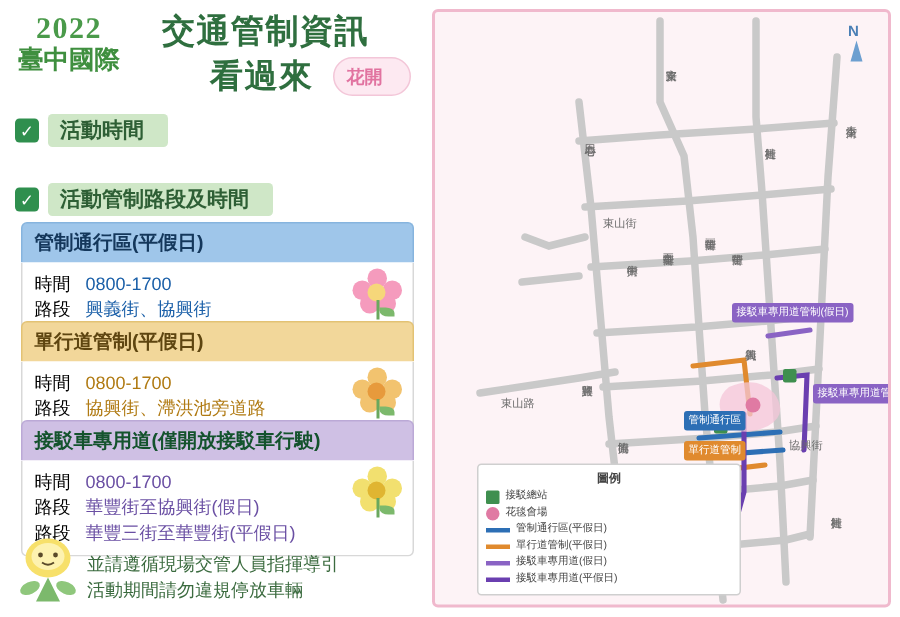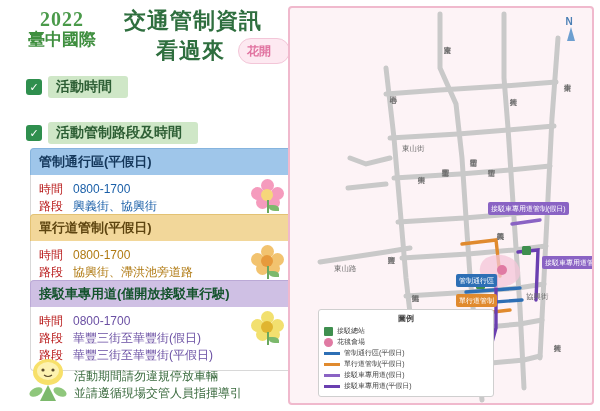--- a/index.html
+++ b/index.html
@@ -7,21 +7,21 @@
   body {
     width:600px; height:411px;
     background:#ffffff;
     font-family:"Liberation Sans", sans-serif;
     overflow:hidden;
     position:relative;
   }
   .page { position:relative; width:600px; height:411px; }
 
   
-  .left { position:absolute; left:16px; top:0; width:288px; height:411px; }
+  .left { position:absolute; left:0; top:0; width:288px; height:411px; }
 
   .logo { position:absolute; left:8px; top:6px; width:100px; height:62px; }
   .logo-year {
     position:absolute; left:16px; top:2px;
     font-size:20px; font-weight:bold; color:#4a9a4a;
     letter-spacing:1px;
     font-family:"Liberation Serif", serif;
   }
   .logo-l1 {
     position:absolute; left:4px; top:22px;
@@ -83,21 +83,21 @@
   }
   .block.b2 .hd { background:#f2d79a; color:#5e4510; border-color:#e3c274; }
   .block.b3 .hd { background:#cfc0e4; color:#14532d; border-color:#bba9d6; }
   .block .bd {
     border:1px solid #d8d8d8; border-top:none;
     border-radius:0 0 4px 4px;
     background:#fff; padding:5px 8px 6px 8px;
     position:relative; min-height:44px;
   }
   .kv { display:flex; font-size:12px; line-height:16px; margin:1px 0; }
-  .kv .k { color:#b91c1c; width:34px; flex:none; }
+  .kv .k { color:#000000; width:34px; flex:none; }
   .kv .v { color:#1a5fa8; }
   .block.b2 .kv .v { color:#b07a12; }
   .block.b3 .kv .v { color:#6a4fa3; }
 
   .blk1 { top:148px; }
   .blk2 { top:214px; }
   .blk3 { top:280px; }
 
   .flower-deco {
     position:absolute; right:6px; top:4px; width:34px; height:36px;
@@ -239,21 +239,21 @@
 
     <div class="block b3 blk3">
       <div class="hd">接駁車專用道(僅開放接駁車行駛)</div>
       <div class="bd">
         <div class="kv">
           <div class="k">時間</div>
           <div class="v">0800-1700</div>
         </div>
         <div class="kv">
           <div class="k">路段</div>
-          <div class="v">華豐三街至華豐街(假日)</div>
+          <div class="v">華豐街至協興街(假日)</div>
         </div>
         <div class="kv">
           <div class="k">路段</div>
           <div class="v">華豐三街至華豐街(平假日)</div>
         </div>
         <div class="flower-deco">
           <div class="fd-petal" style="left:10px;top:0;background:#f2e06f;"></div>
           <div class="fd-petal" style="left:0;top:8px;background:#f2e06f;"></div>
           <div class="fd-petal" style="left:20px;top:8px;background:#f2e06f;"></div>
           <div class="fd-petal" style="left:5px;top:17px;background:#f2e06f;"></div>
@@ -272,22 +272,22 @@
         <circle cx="21" cy="18" r="1.6" fill="#5a4a2a"></circle>
         <circle cx="31" cy="18" r="1.6" fill="#5a4a2a"></circle>
         <path d="M22 23 q4 3 8 0" stroke="#5a4a2a" stroke-width="1.2" fill="none"></path>
         <path d="M26 33 l-8 16 h16 z" fill="#7cb96c"></path>
         <ellipse cx="14" cy="40" rx="7" ry="4" fill="#8fc77c" transform="rotate(-25 14 40)"></ellipse>
         <ellipse cx="38" cy="40" rx="7" ry="4" fill="#8fc77c" transform="rotate(25 38 40)"></ellipse>
       </svg>
     </div>
 
     <div class="footer">
+      <div>並請遵循現場交管人員指揮導引</div>
       <div>活動期間請勿違規停放車輛</div>
-      <div>並請遵循現場交管人員指揮導引</div>
     </div>
   </div>
 
   <div class="map">
 
     <svg width="306" height="399" viewBox="0 0 306 399" style="position:absolute;left:0;top:0;">
       <g stroke="#c9c9c9" stroke-width="5" fill="none" stroke-linecap="round">
 
         <path d="M150 6 L150 60 L166 96 L172 150 L176 210 L180 268 L186 330 L192 392"></path>
         <path d="M214 6 L214 70 L218 120 L222 180 L226 240 L230 300 L234 380"></path>

